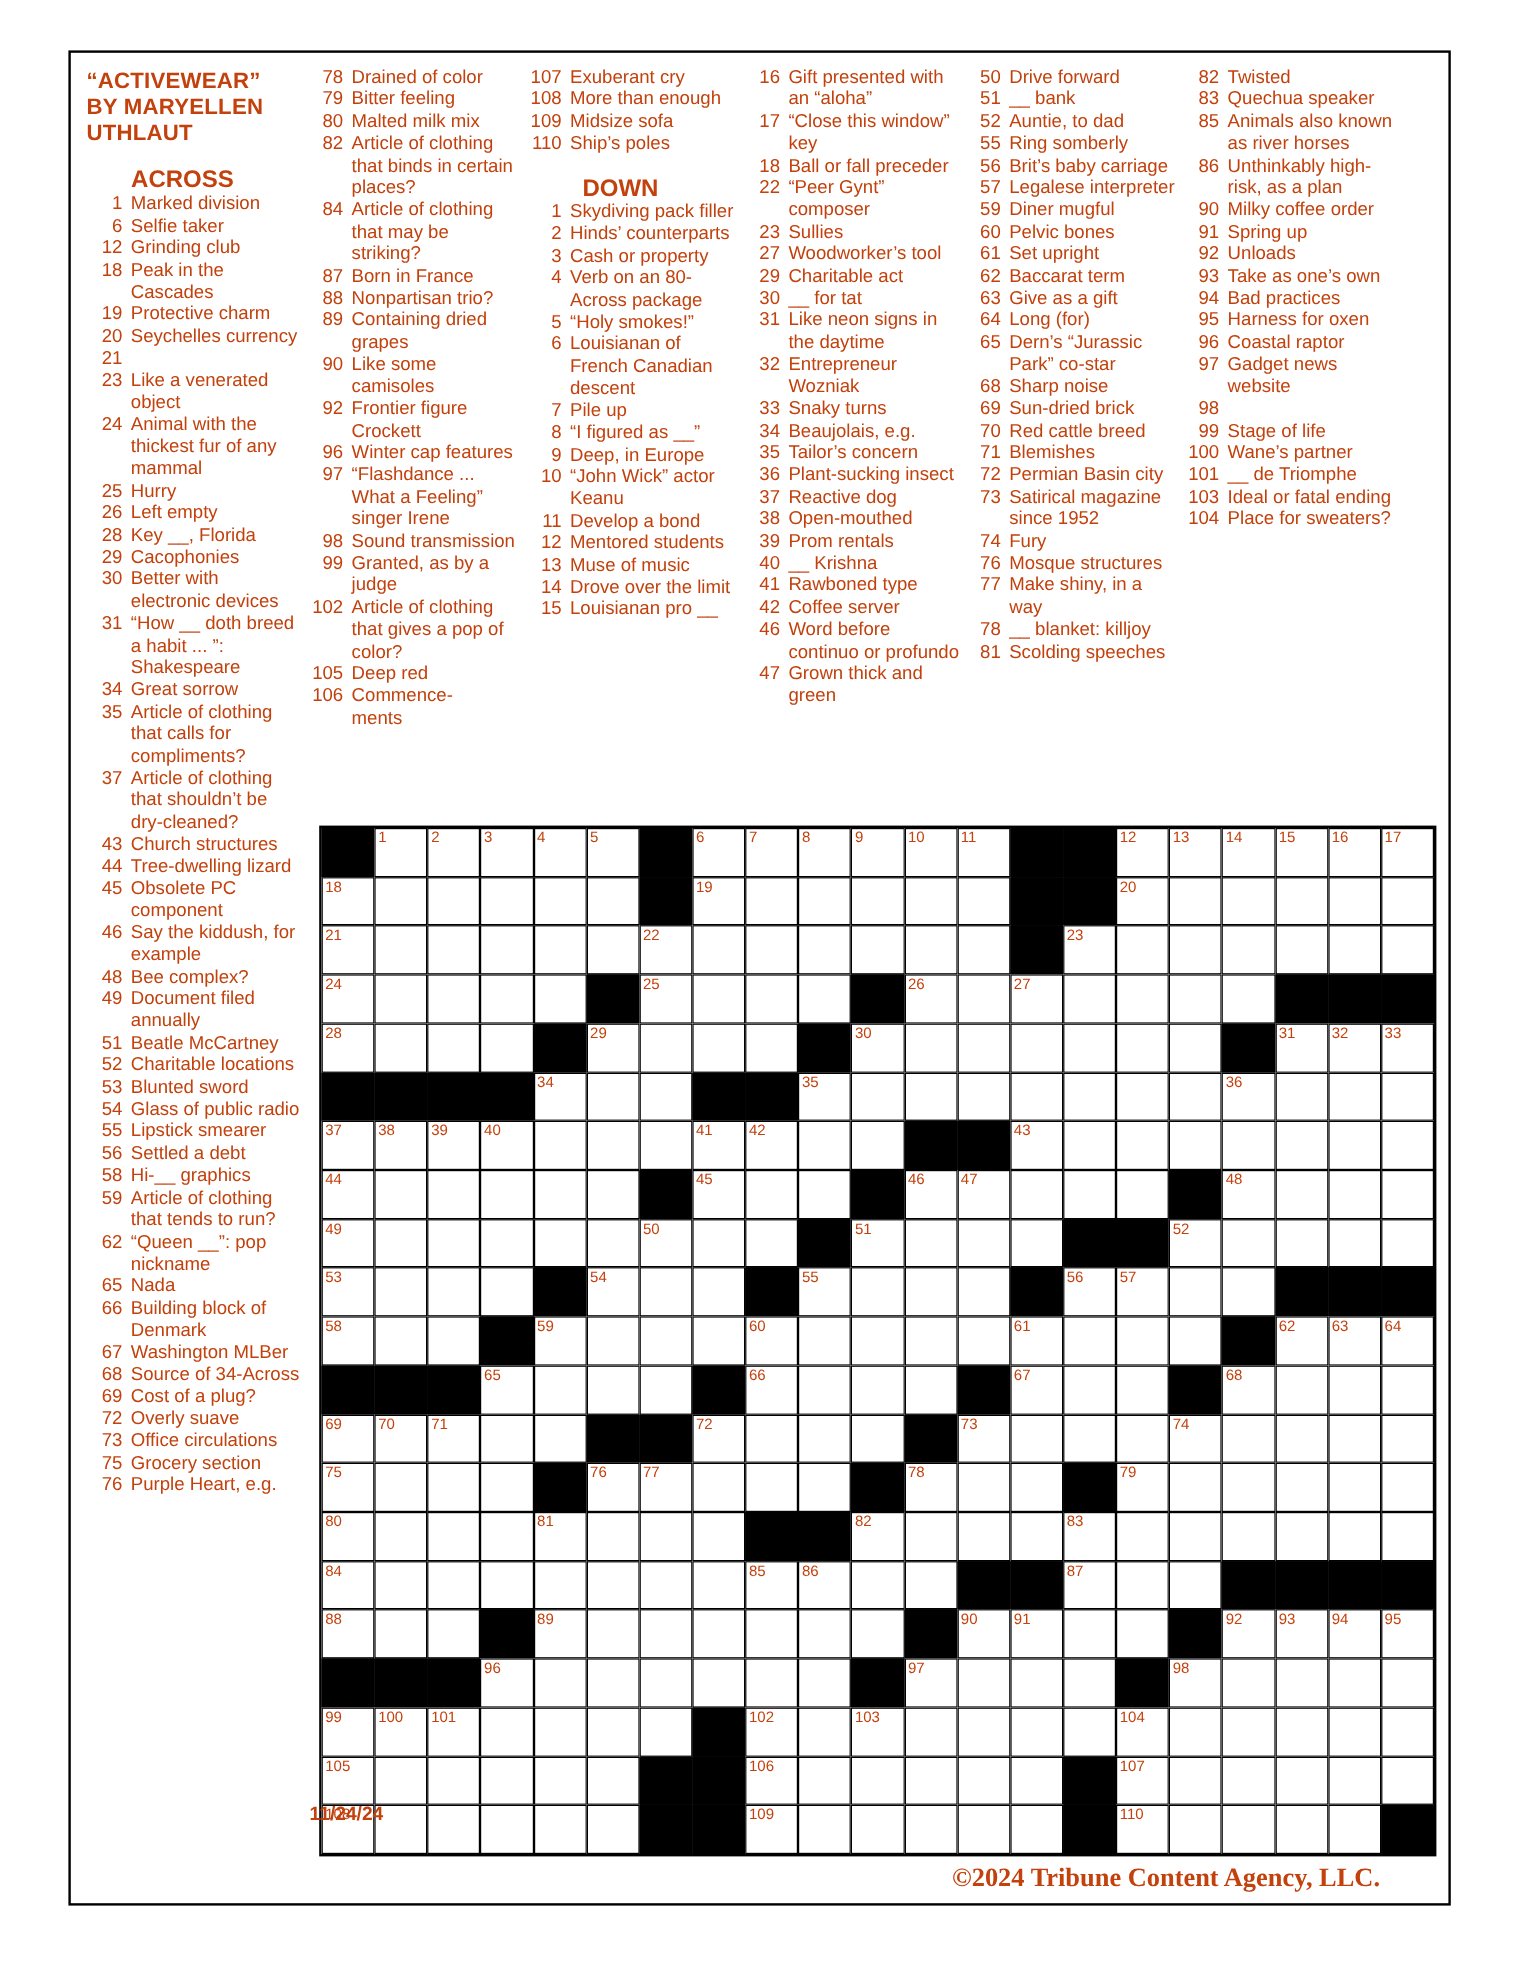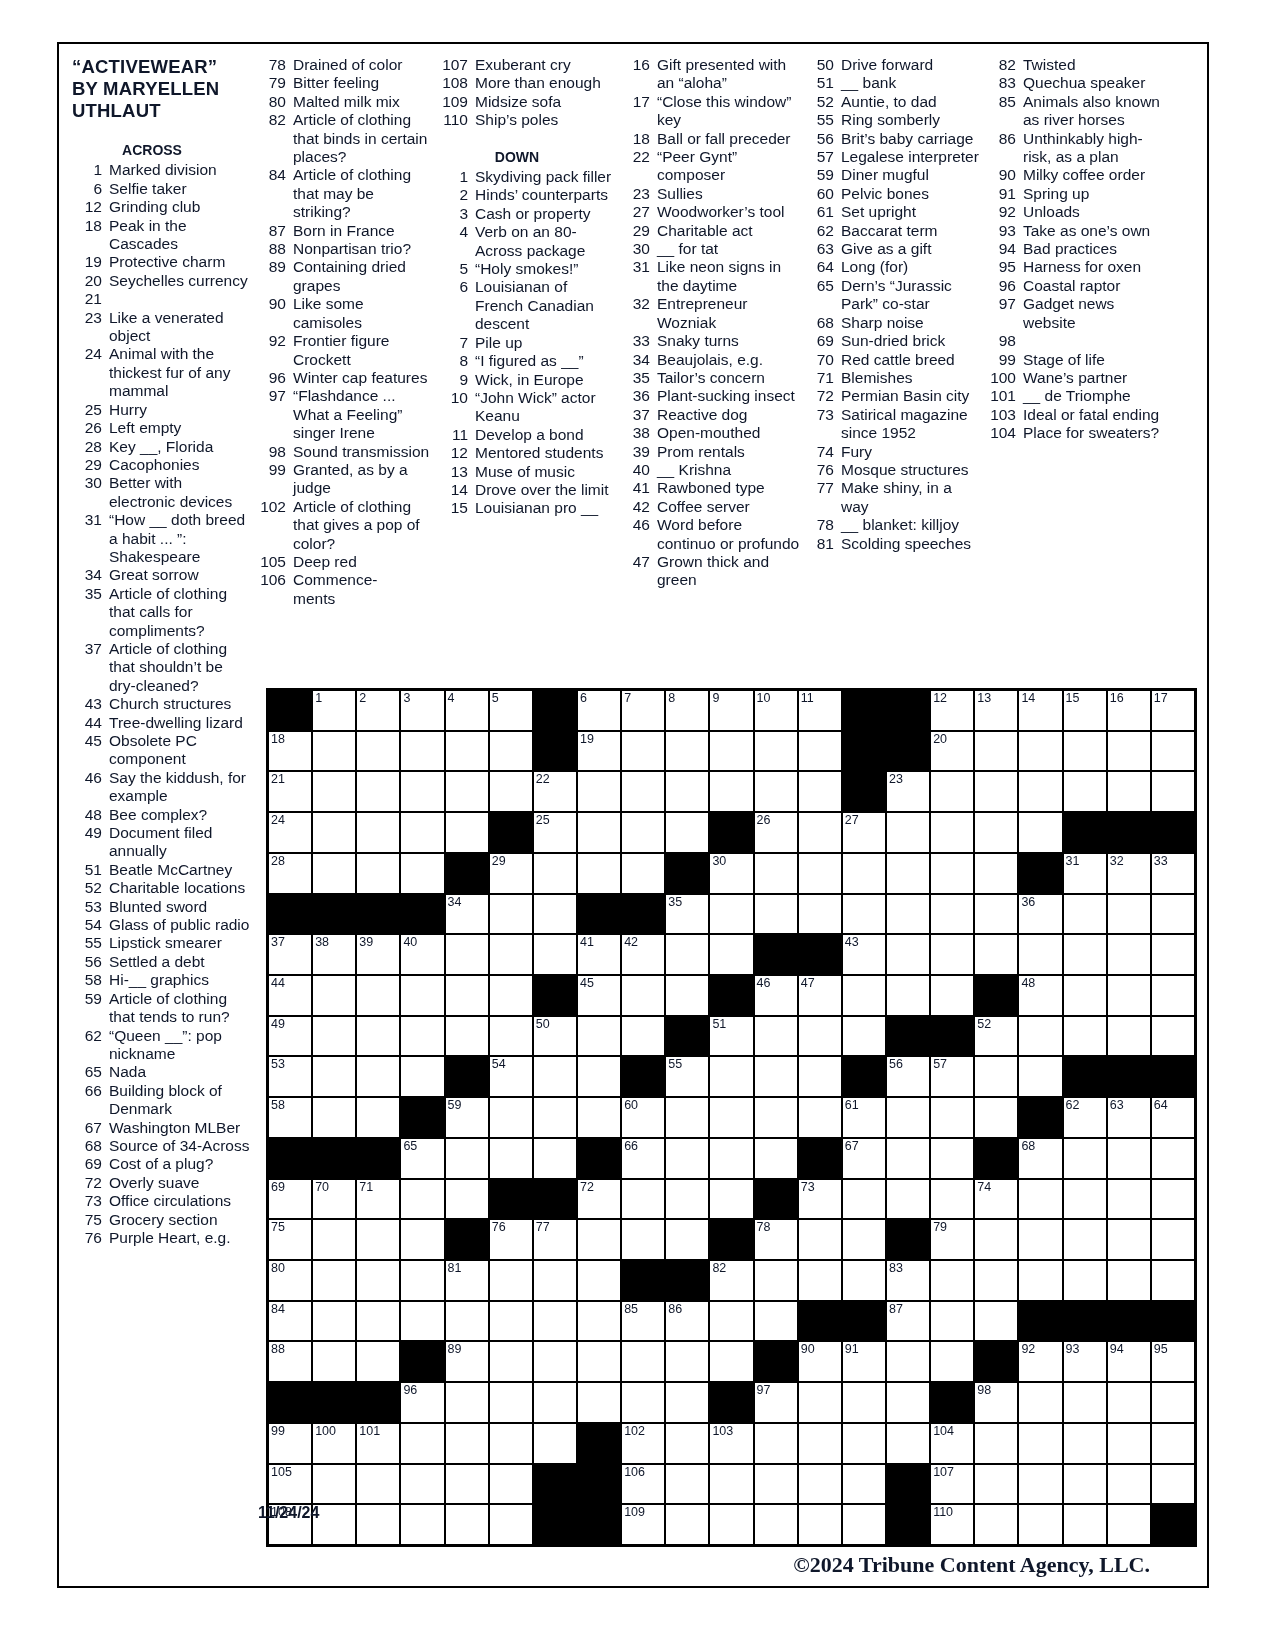--- a/index.html
+++ b/index.html
@@ -1,29 +1,29 @@
 <!DOCTYPE html>
 <html><head>
 <meta charset="utf-8">
 <style>
   html,body{margin:0;padding:0;background:#ffffff;}
   .page{position:relative;width:1265px;height:1638px;background:#fff;
-        font-family:"Liberation Sans",sans-serif;color:#0f172a;overflow:hidden;}
+        font-family:"Liberation Sans",sans-serif;color:#c2410c;overflow:hidden;}
   .border-box{position:absolute;left:57px;top:42px;width:1148px;height:1542px;
         border:2px solid #000;pointer-events:none;}
   .col{position:absolute;top:56px;font-size:15.5px;line-height:18.4px;}
   .col0{left:72px;width:180px;}
   .col1{left:256px;width:176px;}
   .col2{left:438px;width:178px;}
   .col3{left:620px;width:180px;}
   .col4{left:804px;width:176px;}
   .col5{left:986px;width:178px;}
   .title-line{font-weight:bold;font-size:18.5px;line-height:22px;letter-spacing:.2px;}
   .title-gap{height:16px;}
-  .hdr{font-weight:bold;font-size:14px;text-align:center;margin:3px 20px 2px 0;}
+  .hdr{font-weight:bold;font-size:20px;text-align:center;margin:3px 20px 2px 0;}
   .hdr.down{margin-top:18px;}
   .clue{display:flex;}
   .cn{flex:0 0 30px;text-align:right;padding-right:7px;}
   .ct{white-space:pre-line;}
   .grid{position:absolute;left:266px;top:688px;width:927px;height:855px;
         border:2px solid #000;display:grid;
         grid-template-columns:repeat(21,1fr);grid-template-rows:repeat(21,1fr);
         background:#fff;}
   .cell{border:1px solid #000;position:relative;background:#fff;}
   .cell.black{background:#000;}
@@ -328,21 +328,21 @@
       <div class="clue">
         <span class="cn">7</span>
         <span class="ct">Pile up</span>
       </div>
       <div class="clue">
         <span class="cn">8</span>
         <span class="ct">“I figured as __”</span>
       </div>
       <div class="clue">
         <span class="cn">9</span>
-        <span class="ct">Wick, in Europe</span>
+        <span class="ct">Deep, in Europe</span>
       </div>
       <div class="clue">
         <span class="cn">10</span>
         <span class="ct">“John Wick” actor Keanu</span>
       </div>
       <div class="clue">
         <span class="cn">11</span>
         <span class="ct">Develop a bond</span>
       </div>
       <div class="clue">

